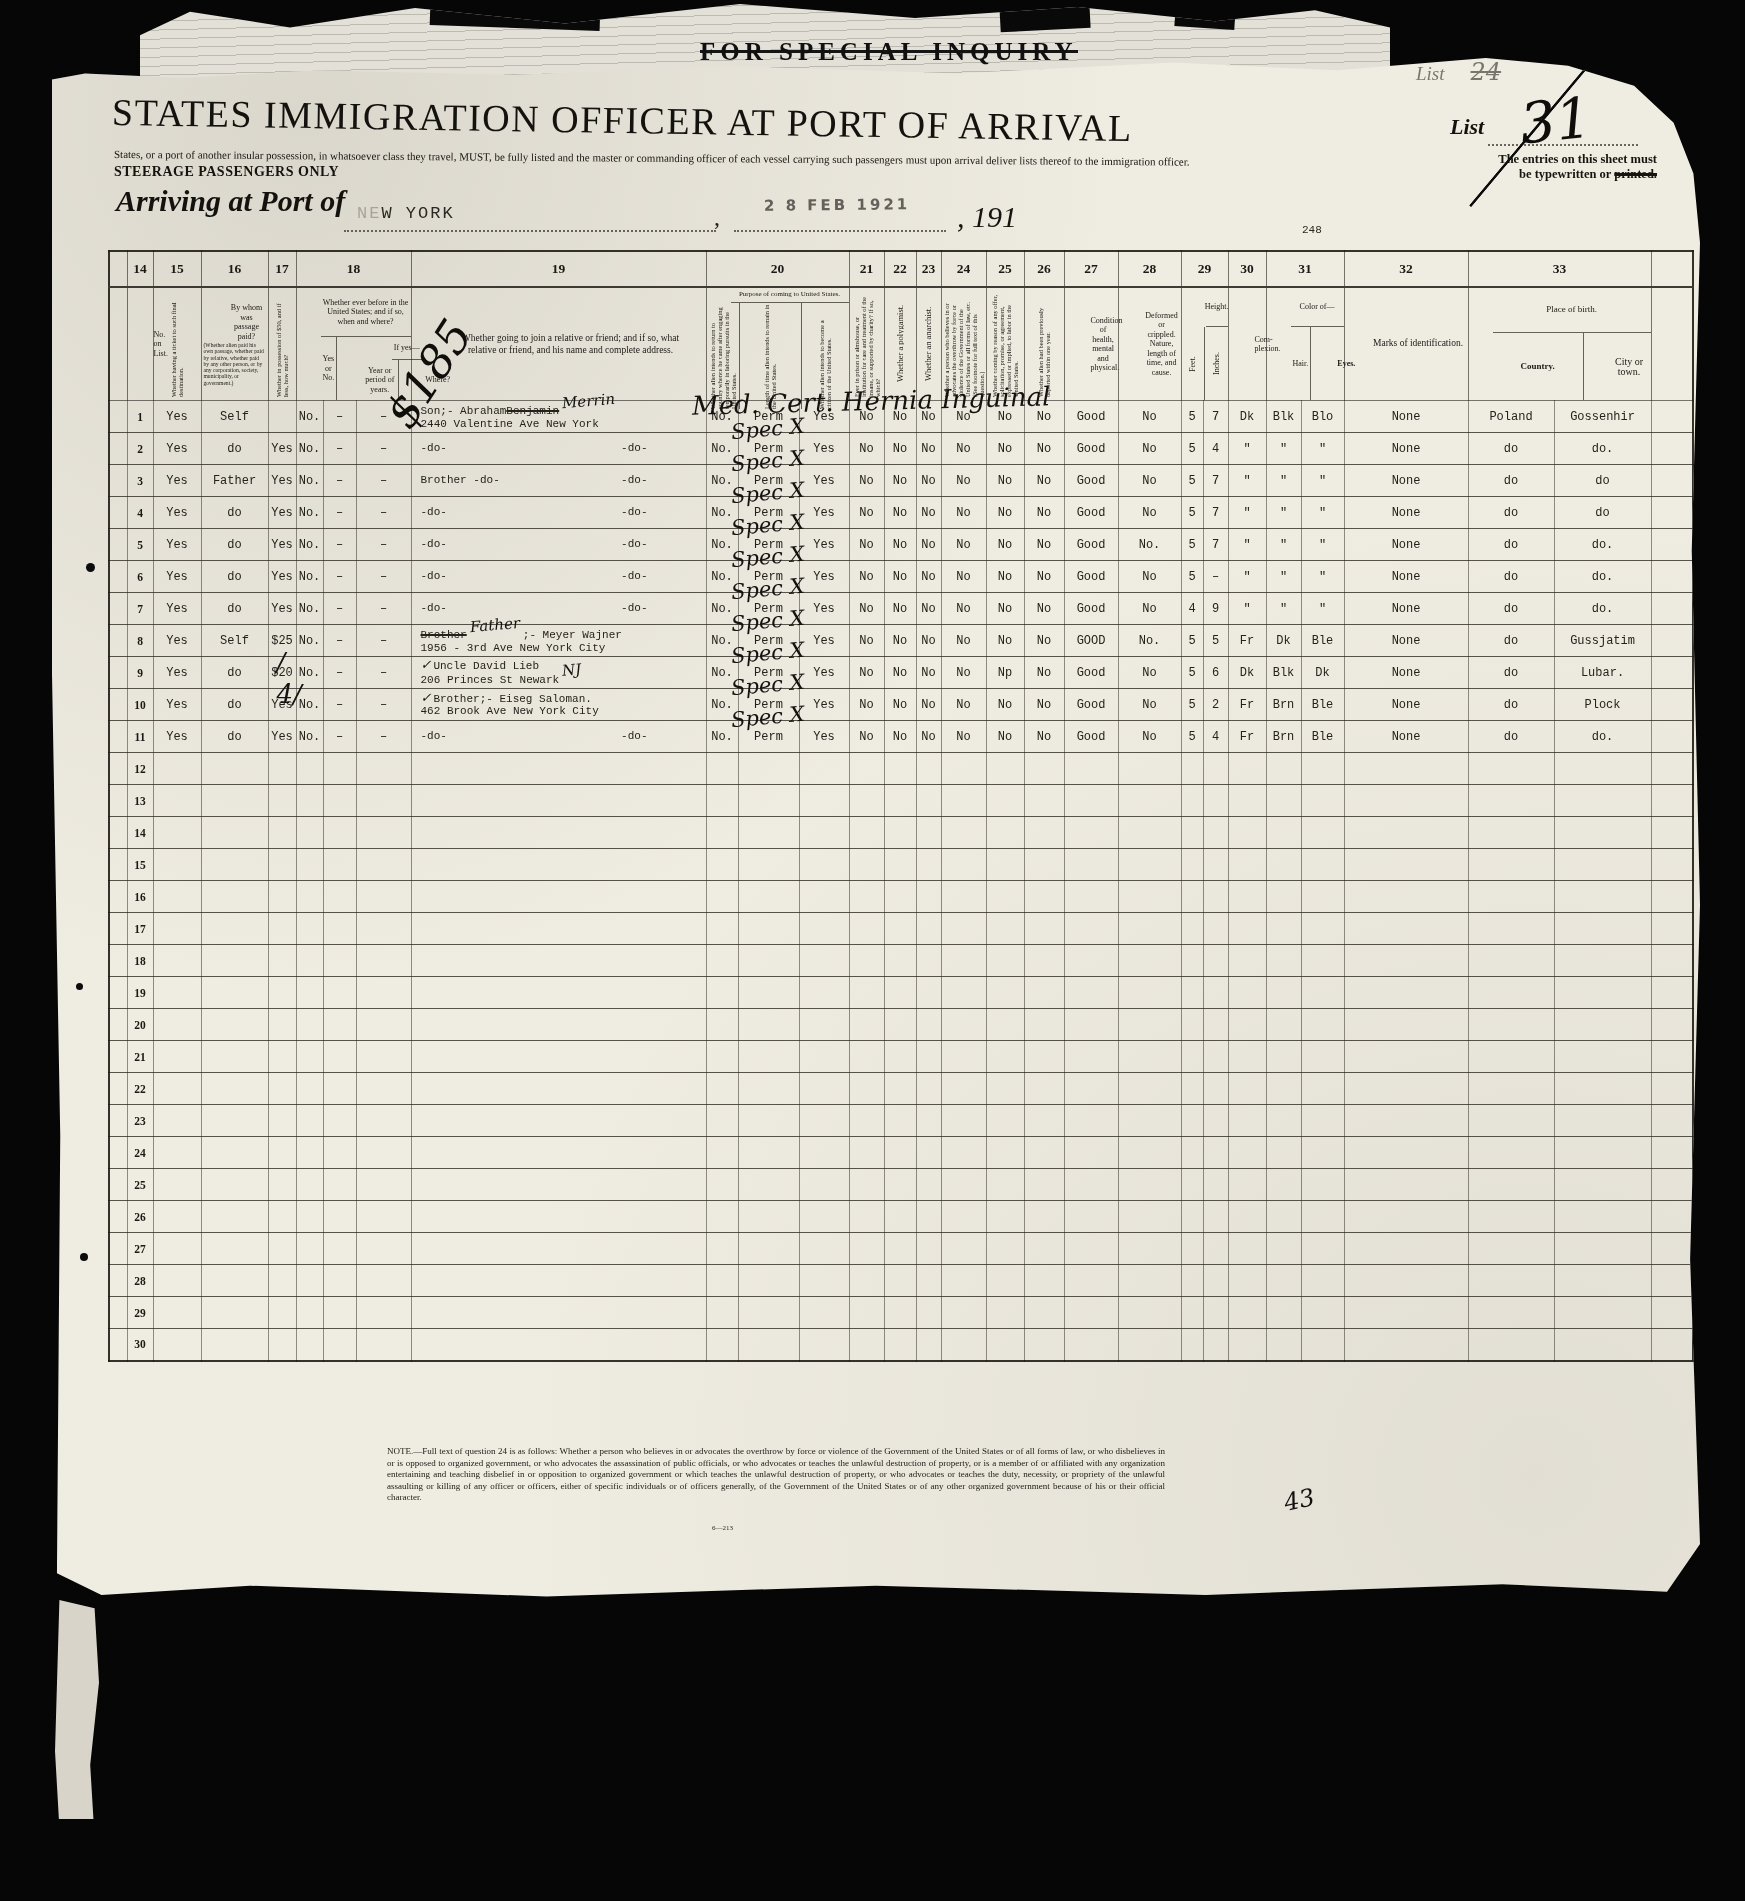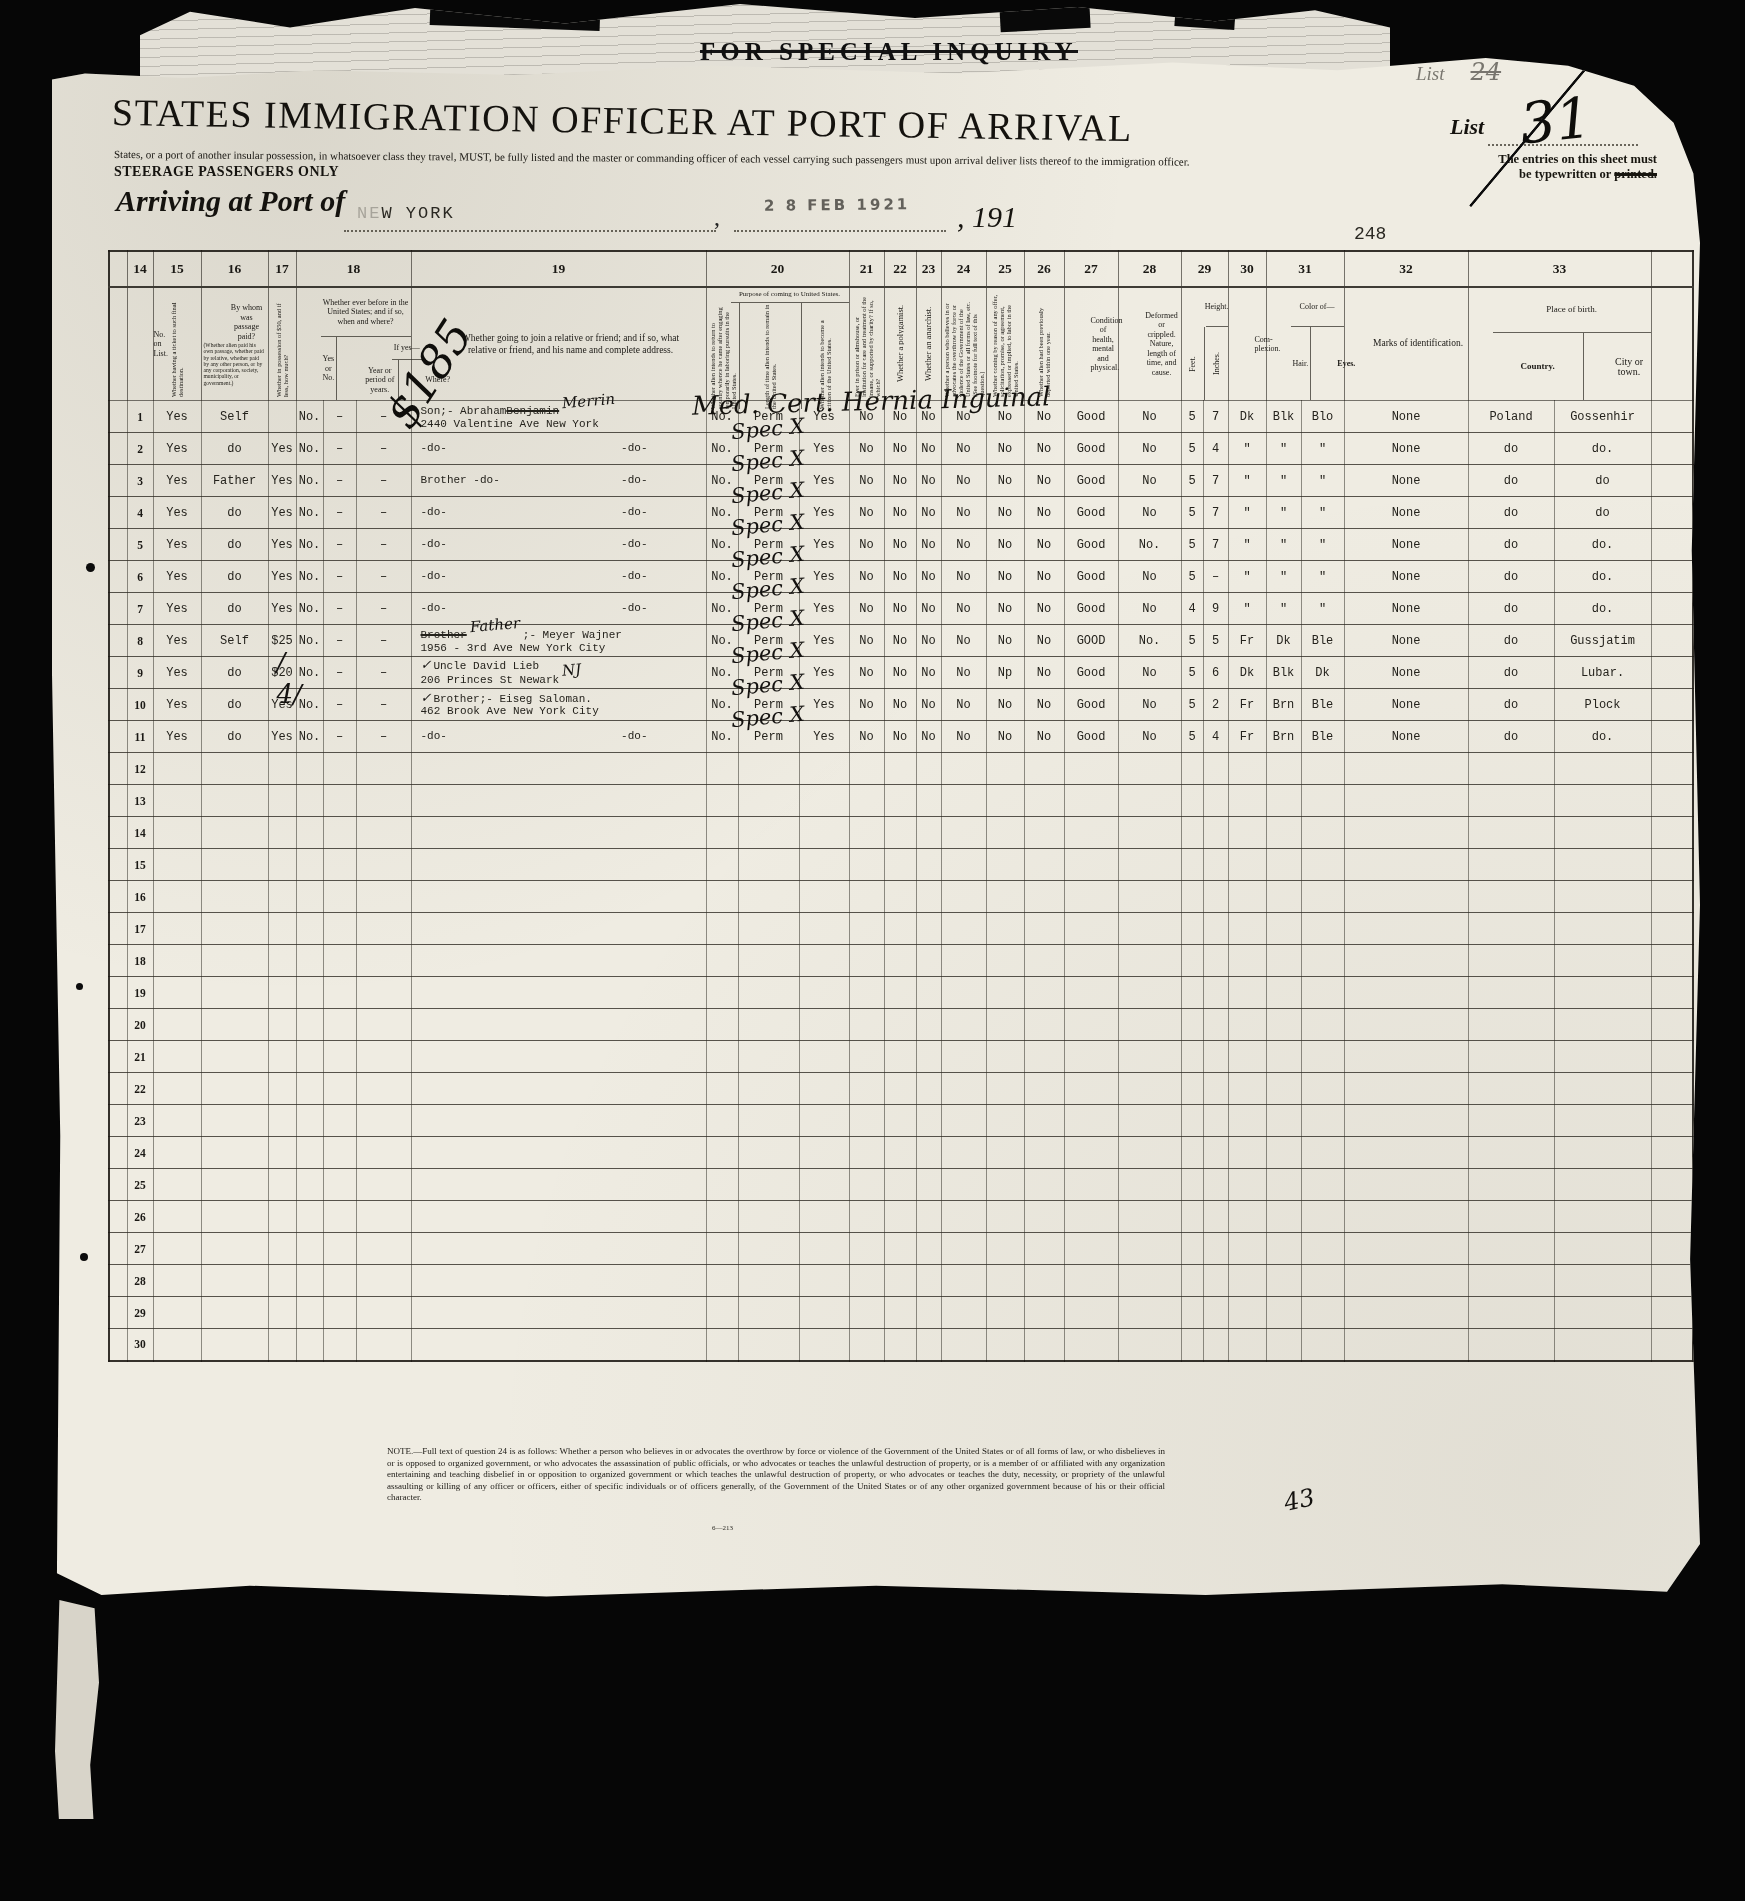--- a/index.html
+++ b/index.html
@@ -32,21 +32,21 @@
   .steerage{position:absolute;left:62px;top:106px;font-size:14px;font-weight:bold;color:#161410;letter-spacing:.5px;}
   .arrive{position:absolute;left:64px;top:126px;font-size:30px;font-style:italic;font-weight:600;color:#14120e;white-space:nowrap;}
   .dots{position:absolute;height:0;border-bottom:2px dotted rgba(60,56,46,.75);}
   .port{position:absolute;left:305px;top:146px;font-family:"Liberation Mono",monospace;font-size:17px;
         letter-spacing:2px;color:#2a2822;}
   .port .faint{opacity:.3;}
   .bigcomma{position:absolute;left:662px;top:146px;font-size:24px;color:#222;}
   .stamp{position:absolute;left:712px;top:138px;font-family:"DejaVu Sans",sans-serif;font-weight:bold;
          font-size:15px;letter-spacing:3px;color:#4c4a45;opacity:.85;transform:rotate(-.6deg);}
   .yearnum{position:absolute;left:905px;top:142px;font-size:30px;font-style:italic;color:#16140f;}
-  .pagenum{position:absolute;left:1302px;top:166px;font-family:"Liberation Mono",monospace;font-size:18px;color:#2a2822;}
+  .pagenum{position:absolute;left:1250px;top:166px;font-family:"Liberation Mono",monospace;font-size:11px;color:#2a2822;}
   
   .behind-list{position:absolute;left:1364px;top:0;font-size:19px;font-style:italic;color:#17150f;opacity:.55;white-space:nowrap;}
   .behind-num{font-family:"DejaVu Serif",serif;font-style:italic;font-size:24px;text-decoration:line-through;margin-left:26px;}
   .list-word{position:absolute;left:1398px;top:56px;font-size:22px;font-style:italic;font-weight:600;color:#14120e;}
   .list-num{position:absolute;left:1468px;top:30px;font-family:"DejaVu Serif",serif;font-style:italic;
             font-size:56px;color:#0e0d0a;transform:rotate(-6deg);}
   .entries{position:absolute;left:1340px;top:94px;width:265px;text-align:right;font-size:12.5px;font-weight:bold;
            color:#17150f;line-height:15px;}
   .strike-word{text-decoration:line-through;text-decoration-thickness:3px;margin-top:32px;}
   .slashline{position:absolute;left:1418px;top:147px;width:205px;border-top:3.5px solid #0c0c0c;

